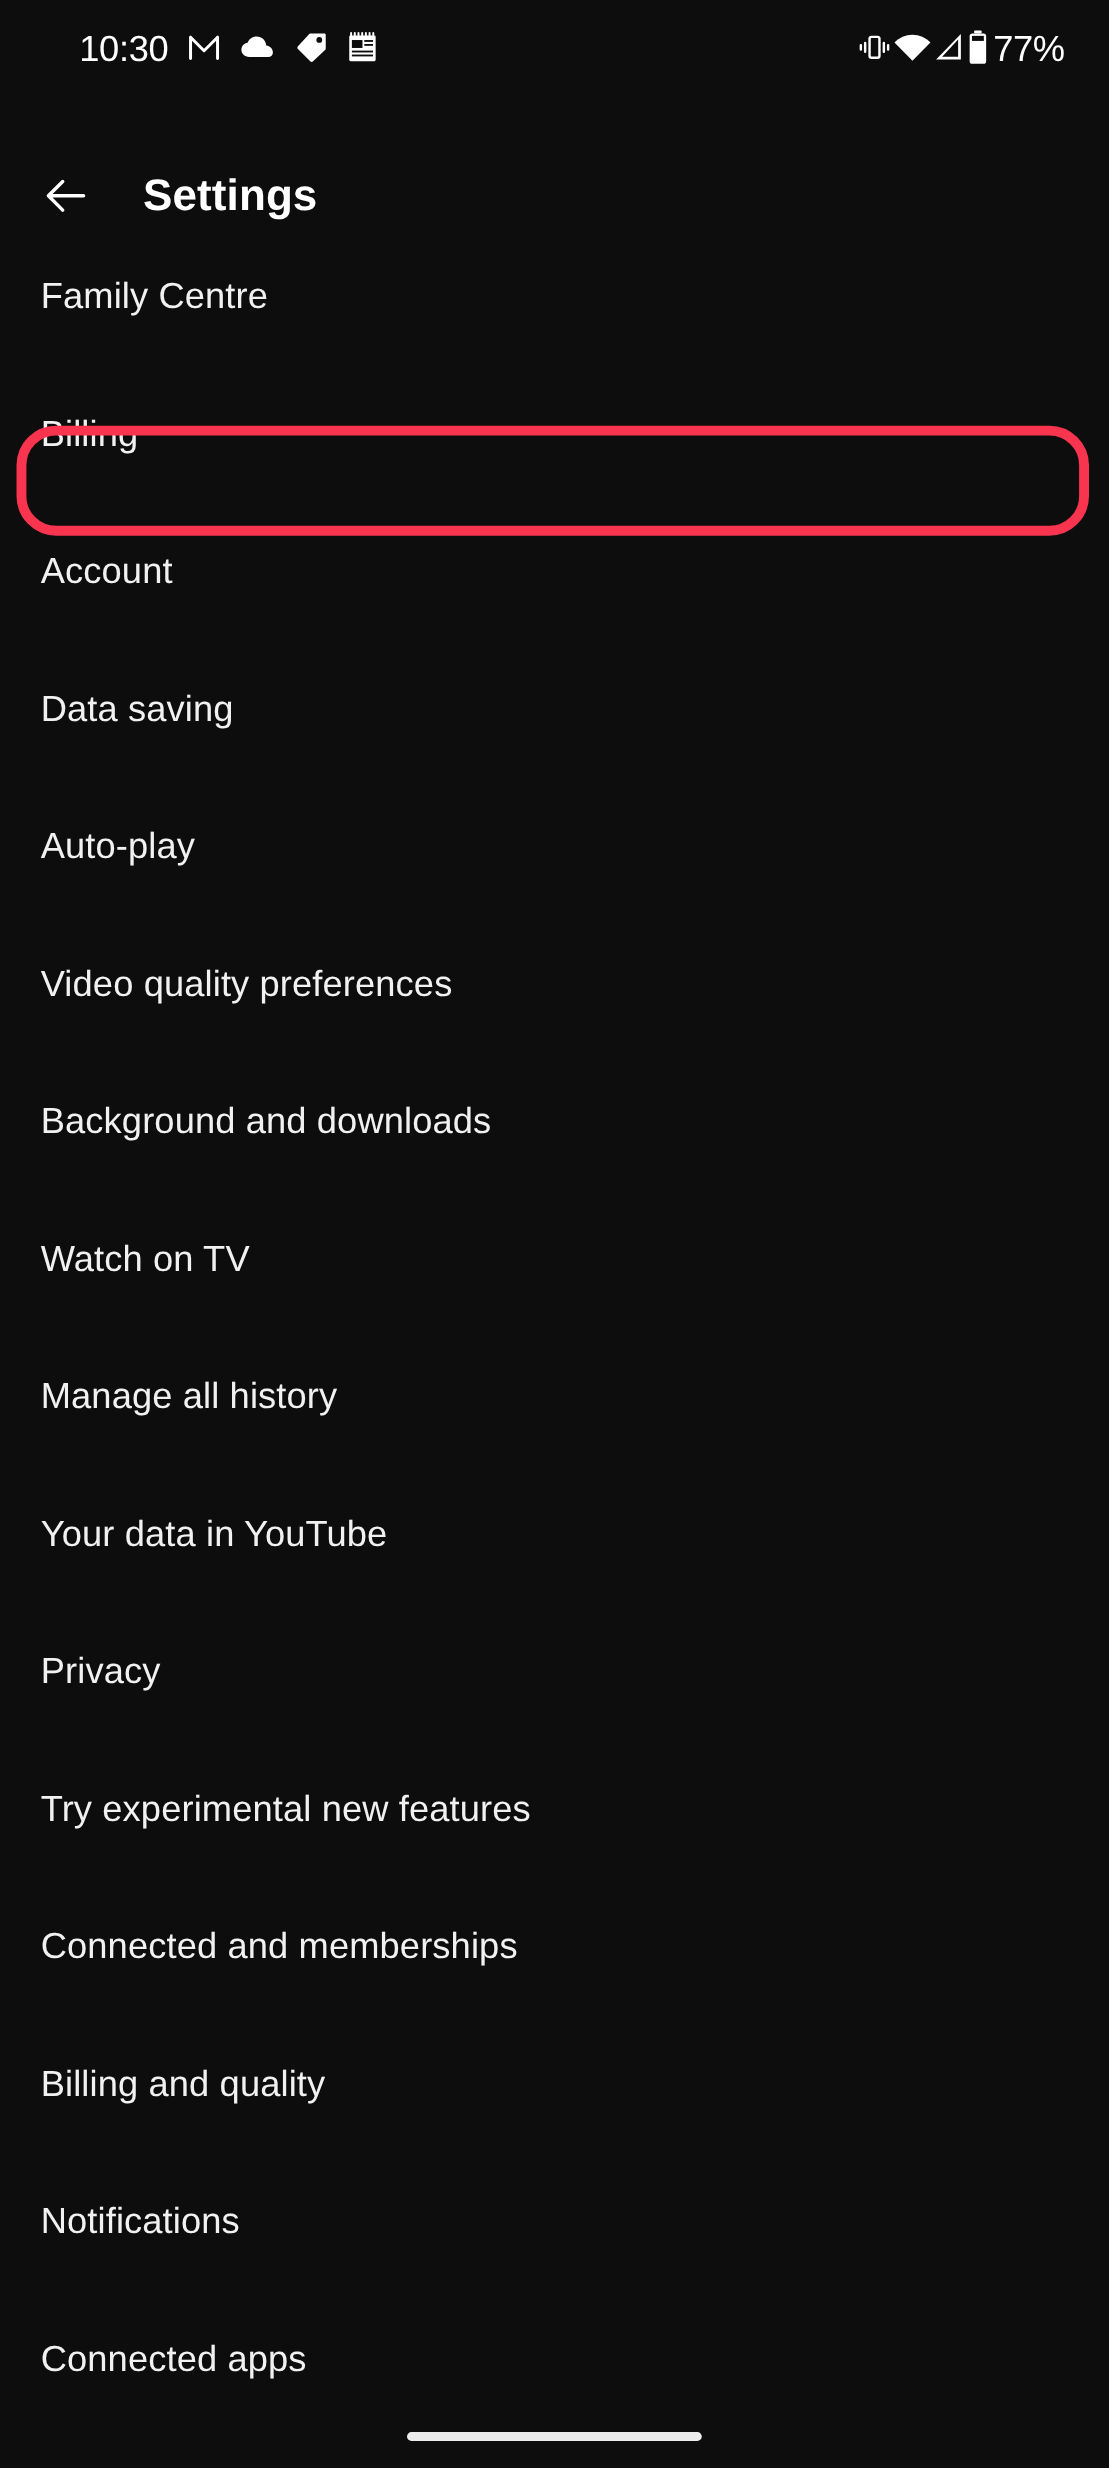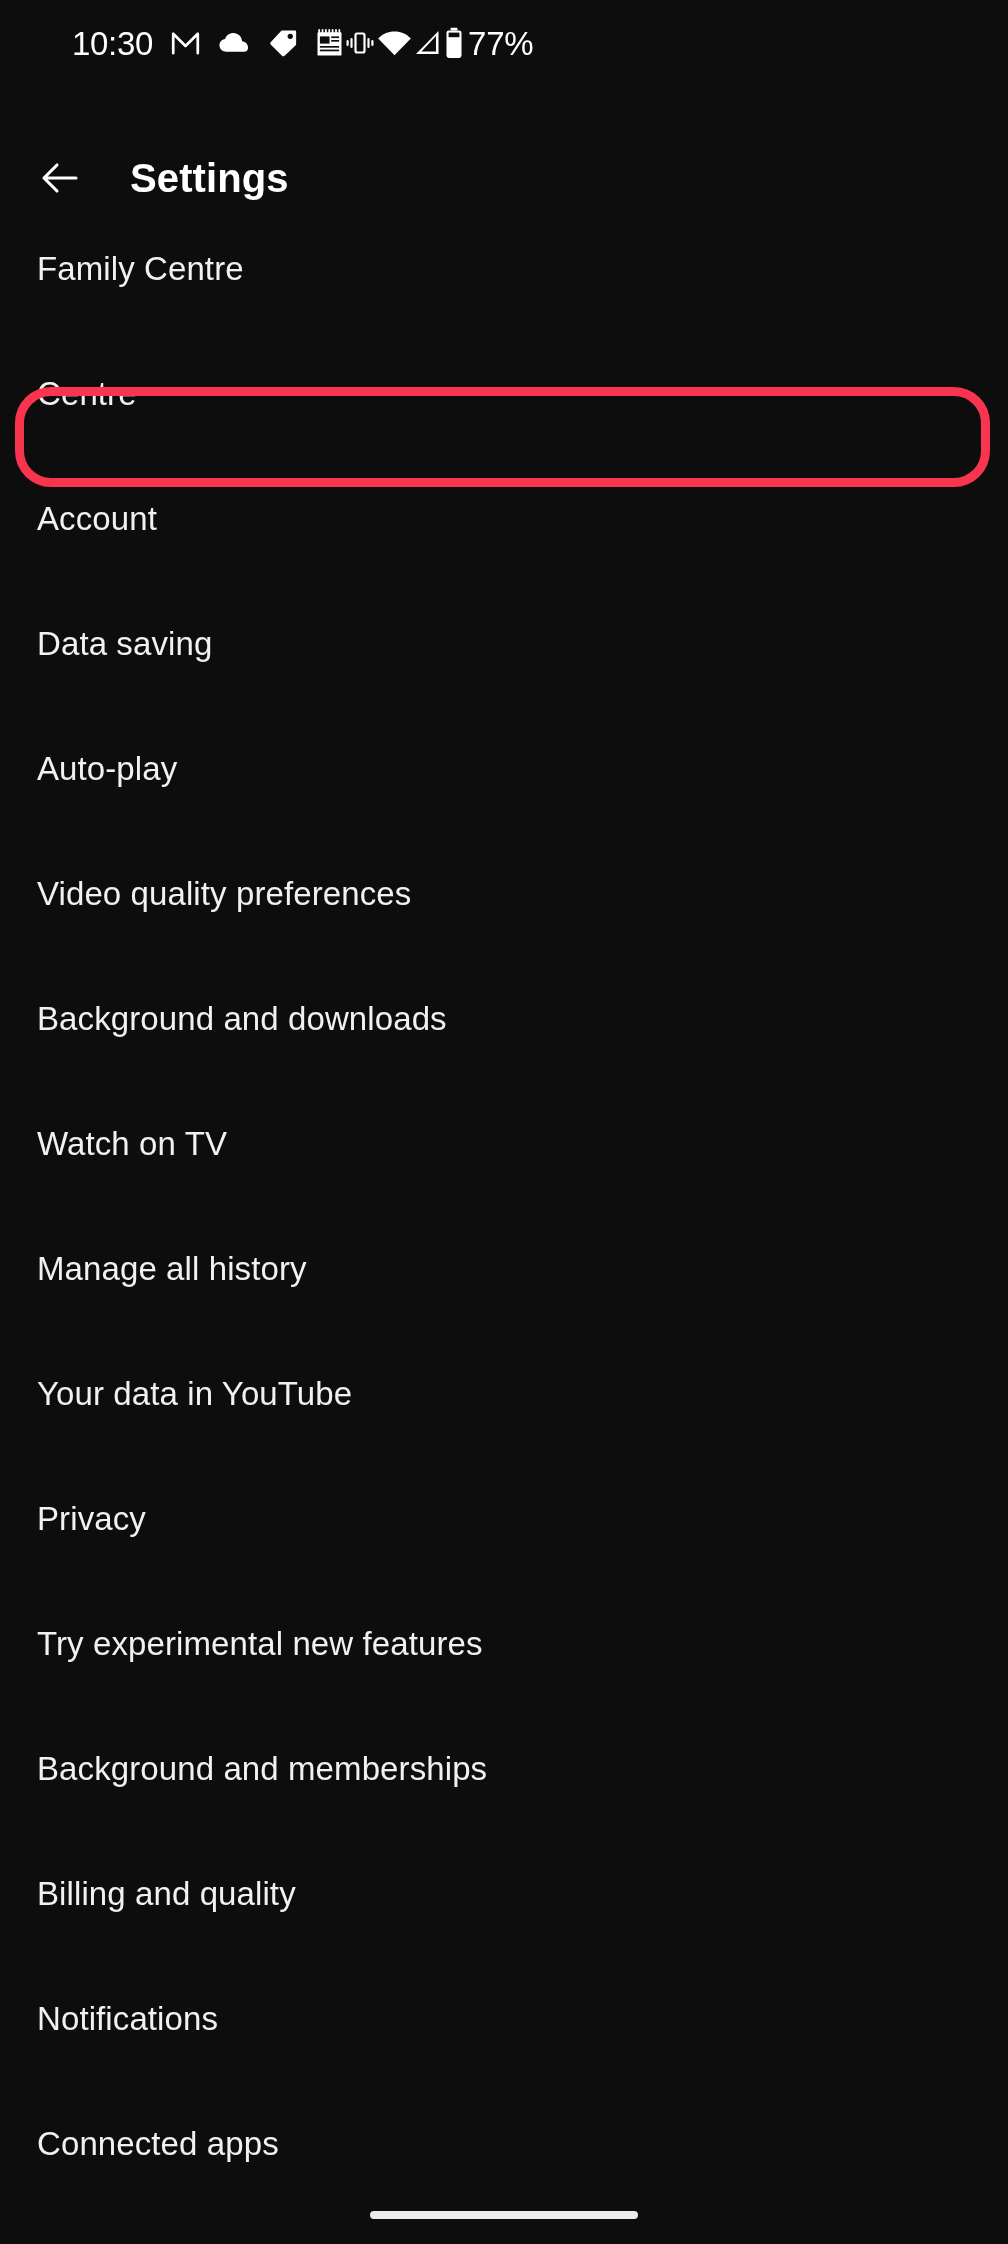--- a/index.html
+++ b/index.html
@@ -18,20 +18,21 @@
   }
 
   
   #status-bar {
     position: absolute;
     left: 0; top: 0;
     width: 1008px;
     height: 86px;
     display: flex;
     align-items: center;
+    justify-content: space-between;
     padding: 0 40px 0 72px;
     box-sizing: border-box;
   }
   #status-left {
     display: flex;
     align-items: center;
     gap: 17px;
   }
   #status-clock {
     color: #ffffff;
@@ -215,21 +216,21 @@
     <div id="page-title">Settings</div>
   </div>
 
   <div id="settings-list">
 
     <div class="settings-row">
       <span class="row-label">Family Centre</span>
     </div>
 
     <div class="settings-row highlighted">
-      <span class="row-label">Centre</span>
+      <span class="row-label">Billing</span>
     </div>
 
     <div class="settings-row">
       <span class="row-label">Account</span>
     </div>
 
     <div class="settings-row">
       <span class="row-label">Data saving</span>
     </div>
 
@@ -259,21 +260,21 @@
 
     <div class="settings-row">
       <span class="row-label">Privacy</span>
     </div>
 
     <div class="settings-row">
       <span class="row-label">Try experimental new features</span>
     </div>
 
     <div class="settings-row">
-      <span class="row-label">Background and memberships</span>
+      <span class="row-label">Connected and memberships</span>
     </div>
 
     <div class="settings-row">
       <span class="row-label">Billing and quality</span>
     </div>
 
     <div class="settings-row">
       <span class="row-label">Notifications</span>
     </div>
 

